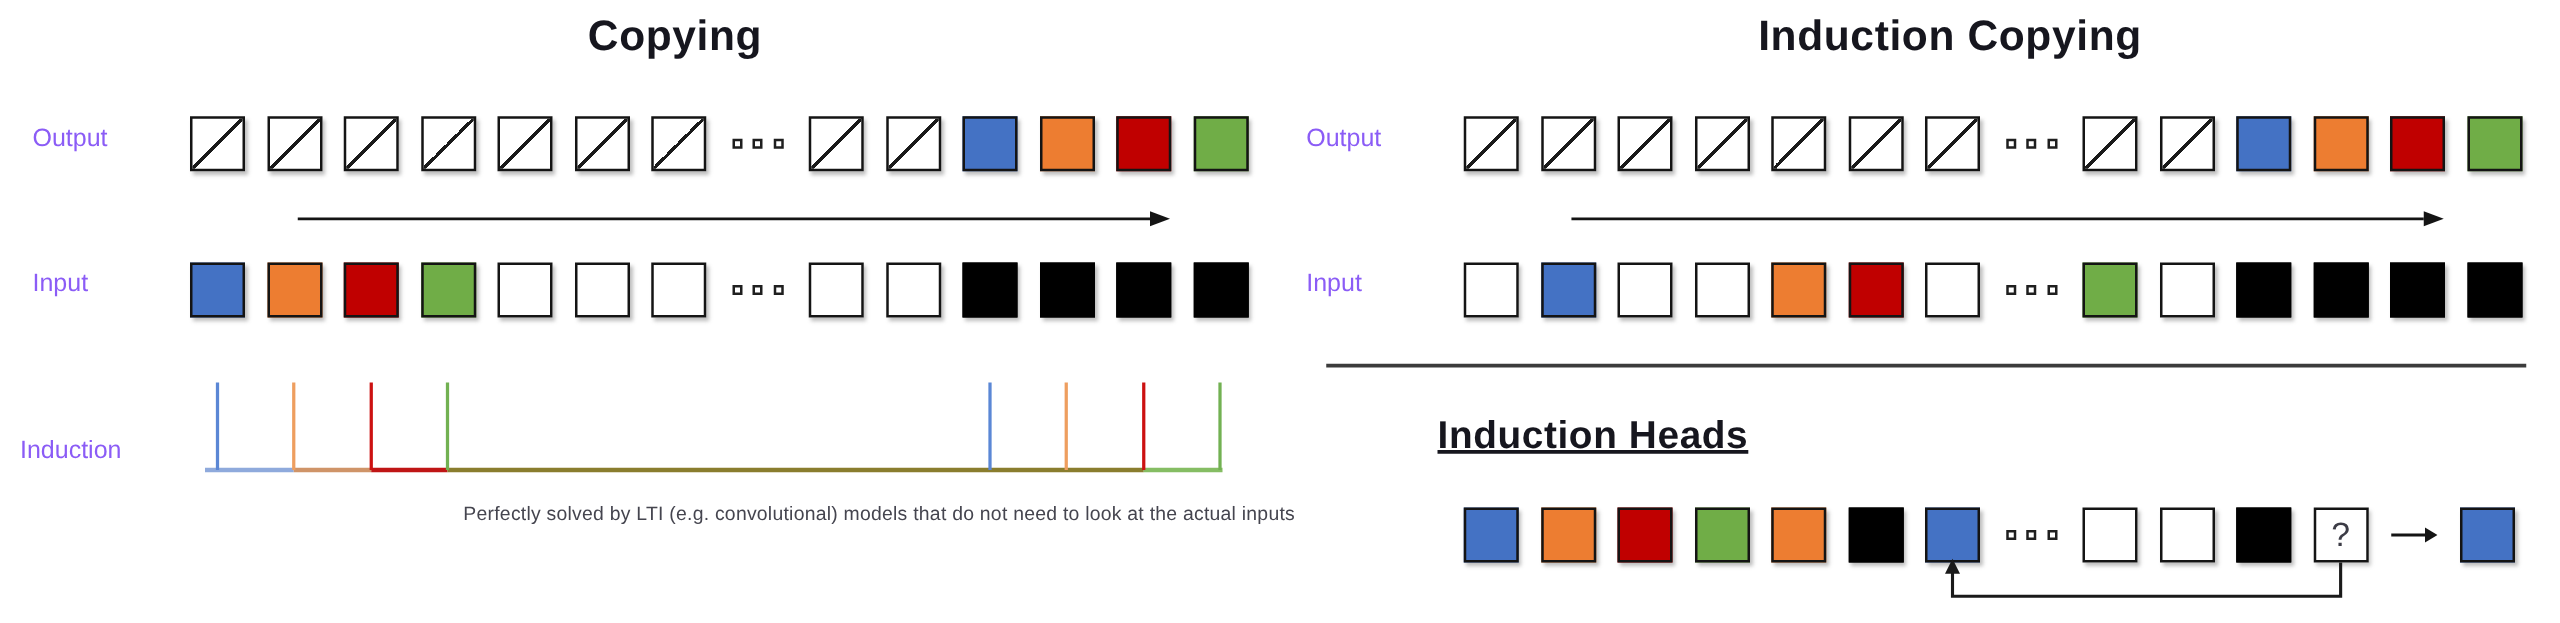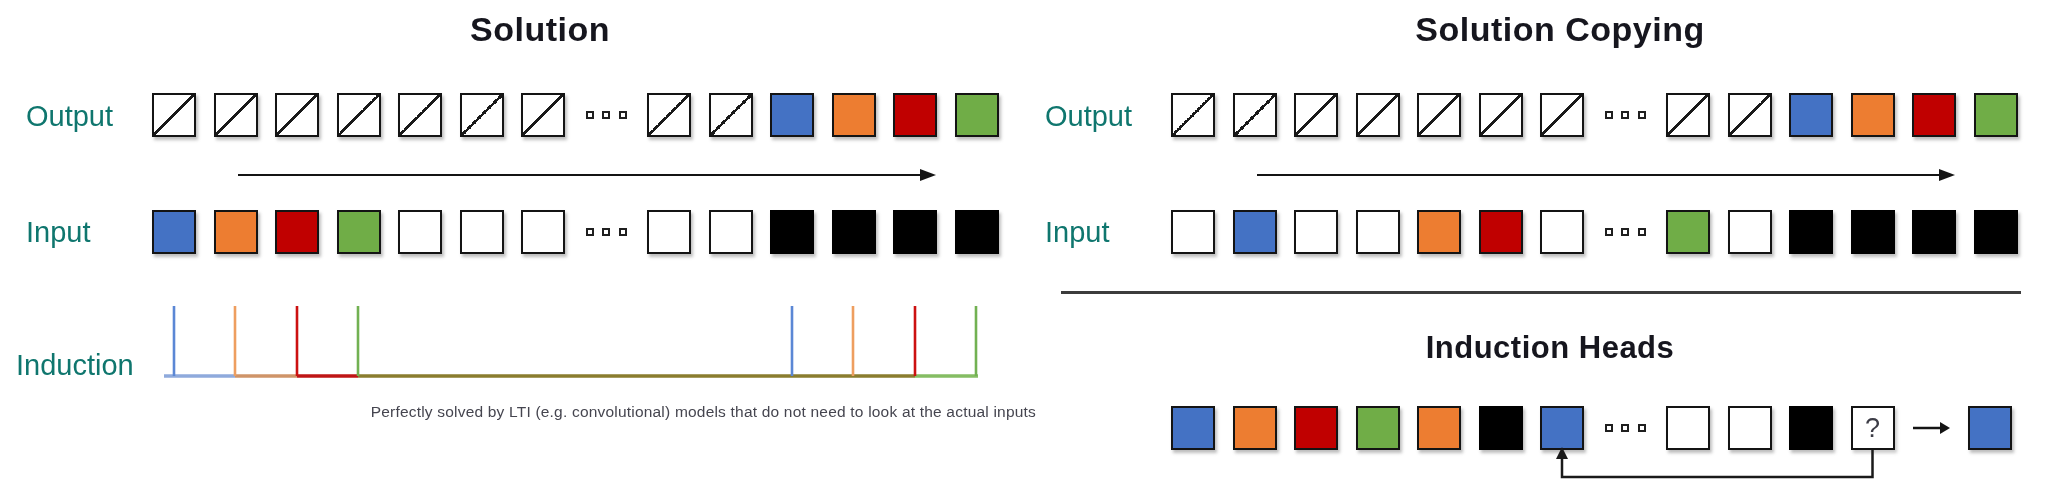--- a/index.html
+++ b/index.html
@@ -1,41 +1,41 @@
 <!DOCTYPE html>
 <html><head>
 <meta charset="utf-8">
 <style>
   html,body{margin:0;padding:0;background:#fff;}
   .canvas{position:relative;width:2048px;height:498px;background:#fff;overflow:hidden;
           font-family:"Liberation Sans",sans-serif;}
   .title{position:absolute;text-align:center;font-weight:700;color:#16161e;font-size:34px;letter-spacing:.5px;}
-  .subtitle{position:absolute;text-align:center;font-weight:700;color:#16161e;font-size:31px;letter-spacing:.5px;}
-  .rowlabel{position:absolute;font-size:29px;color:#0f766e;}
+  .subtitle{position:absolute;font-weight:700;color:#16161e;font-size:31px;letter-spacing:.5px;text-decoration:underline;}
+  .rowlabel{position:absolute;font-size:20px;color:#8b5cf6;}
   .cellrow{position:absolute;display:flex;gap:17.5px;align-items:center;height:44px;}
   .cell{width:44px;height:44px;box-sizing:border-box;border:2.5px solid #141414;background:#fff;
         box-shadow:2px 3px 3px rgba(110,110,110,.45);flex:0 0 auto;}
   .cell.black{border-color:#000;}
   .cell.diag{background-image:linear-gradient(to bottom right,transparent 47.5%,#1a1a1a 47.5%,#1a1a1a 52.5%,transparent 52.5%);}
   .cell.question{display:flex;align-items:center;justify-content:center;font-size:27px;color:#3c3c46;
         box-shadow:2px 3px 3px rgba(110,110,110,.35);}
   .dots{width:47px;height:44px;display:flex;justify-content:space-between;align-items:center;
         padding:0 3px;box-sizing:border-box;flex:0 0 auto;}
   .dot{width:8px;height:8px;box-sizing:border-box;border:2.5px solid #1f1f1f;background:#fff;}
   .mini-arrow{width:38px;height:44px;display:flex;align-items:center;flex:0 0 auto;}
   .absvg{position:absolute;}
   .divider{position:absolute;background:#3c3c3c;}
   .caption{position:absolute;text-align:right;font-size:15.5px;color:#45454f;letter-spacing:.2px;}
 </style>
 </head>
 <body>
 
 <div class="canvas">
 
-  <div class="title" style="left:90px;top:10px;width:900px;">Solution</div>
+  <div class="title" style="left:90px;top:10px;width:900px;">Copying</div>
 
   <div class="rowlabel" style="left:26px;top:100px;">Output</div>
   <div class="cellrow" style="left:152px;top:93px;">
       <div class="cell diag"></div>
       <div class="cell diag"></div>
       <div class="cell diag"></div>
       <div class="cell diag"></div>
       <div class="cell diag"></div>
       <div class="cell diag"></div>
       <div class="cell diag"></div>
@@ -91,21 +91,21 @@
       <line x1="139" y1="3" x2="139" y2="73" stroke="#cc1111" stroke-width="2.6"></line>
       <line x1="200" y1="3" x2="200" y2="73" stroke="#72b152" stroke-width="2.6"></line>
       <line x1="634" y1="3" x2="634" y2="73" stroke="#5b87d5" stroke-width="2.6"></line>
       <line x1="695" y1="3" x2="695" y2="73" stroke="#ee9e5f" stroke-width="2.6"></line>
       <line x1="757" y1="3" x2="757" y2="73" stroke="#cc1111" stroke-width="2.6"></line>
       <line x1="818" y1="3" x2="818" y2="73" stroke="#72b152" stroke-width="2.6"></line>
     </svg>
 
   <div class="caption" style="left:136px;top:403px;width:900px;">Perfectly solved by LTI (e.g. convolutional) models that do not need to look at the actual inputs</div>
 
-  <div class="title" style="left:1120px;top:10px;width:880px;">Solution Copying</div>
+  <div class="title" style="left:1120px;top:10px;width:880px;">Induction Copying</div>
 
   <div class="rowlabel" style="left:1045px;top:100px;">Output</div>
   <div class="cellrow" style="left:1171px;top:93px;">
       <div class="cell diag"></div>
       <div class="cell diag"></div>
       <div class="cell diag"></div>
       <div class="cell diag"></div>
       <div class="cell diag"></div>
       <div class="cell diag"></div>
       <div class="cell diag"></div>

